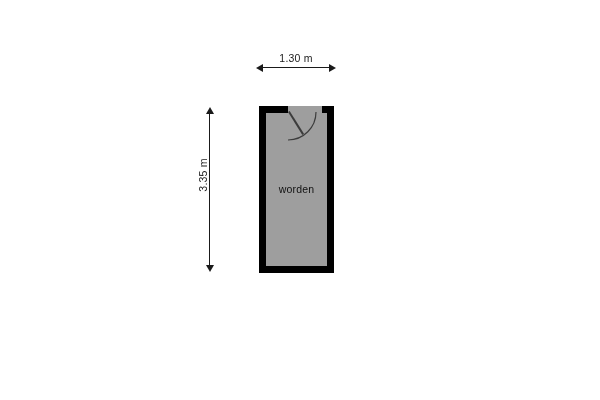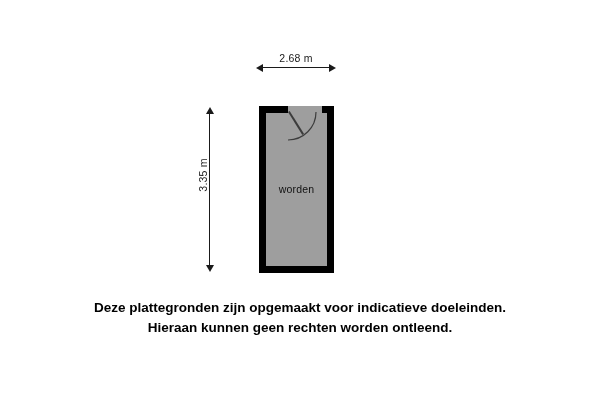--- a/index.html
+++ b/index.html
@@ -181,21 +181,21 @@
   .disclaimer .l2 {
     display: block;
   }
 </style>
 </head>
 <body>
 
 <div id="floorplan">
 
   <div class="dim-top">
-    <span class="label">2.68 m</span>
+    <span class="label">1.30 m</span>
     <span class="line"></span>
     <span class="arrow-l"></span>
     <span class="arrow-r"></span>
   </div>
 
   <div class="dim-left">
     <span class="line"></span>
     <span class="arrow-t"></span>
     <span class="arrow-b"></span>
     <span class="label">3.35 m</span>
@@ -205,18 +205,14 @@
   <div class="door-gap"></div>
   <div class="door-arc">
     <svg width="34" height="34" viewBox="0 0 34 34">
       <path d="M 0 28 A 28 28 0 0 0 28 0" fill="none" stroke="#3c3c3c" stroke-width="1.2"></path>
     </svg>
   </div>
   <div class="door-leaf"></div>
 
   <div class="room-label">worden</div>
 
-  <div class="disclaimer">
-    <span class="l1">Deze plattegronden zijn opgemaakt voor indicatieve doeleinden.</span>
-    <span class="l2">Hieraan kunnen geen rechten worden ontleend.</span>
-  </div>
 
 </div>
 
 </body></html>

